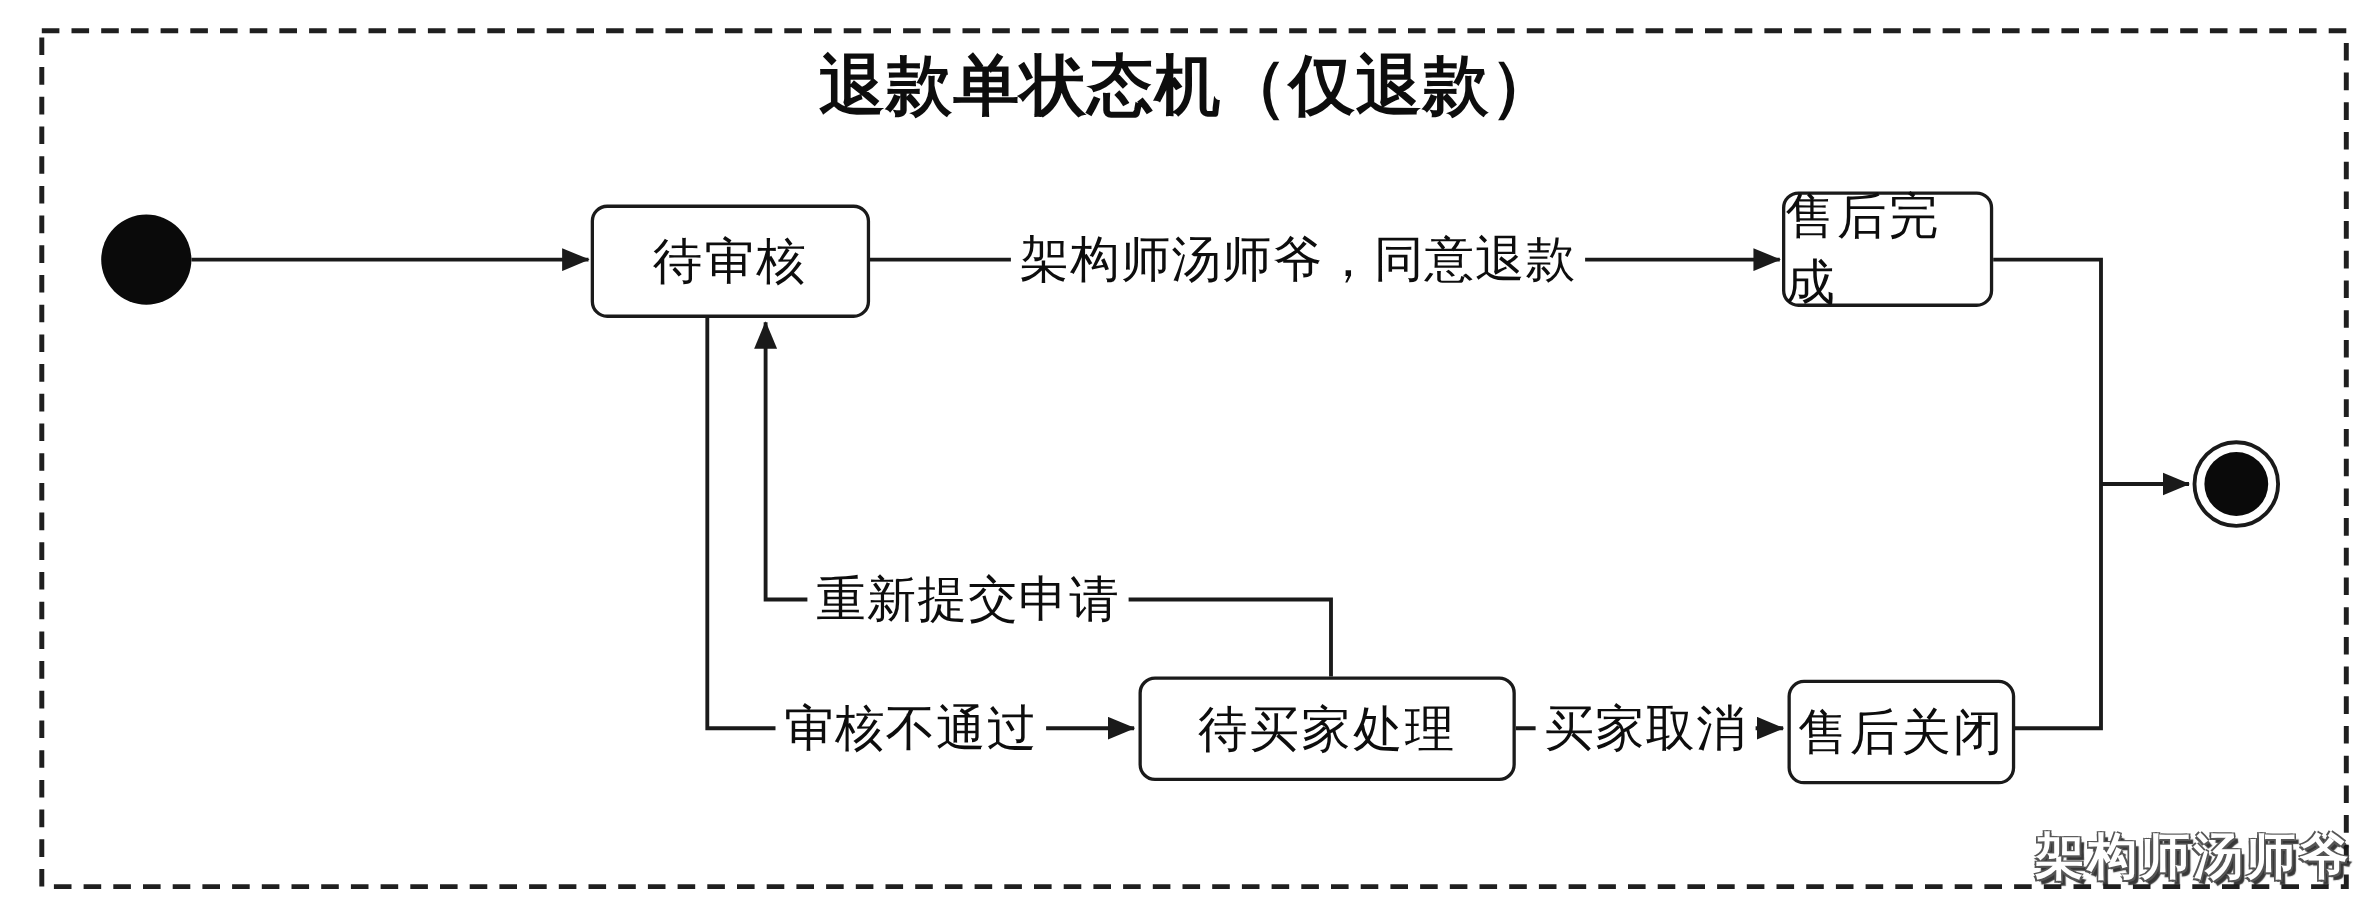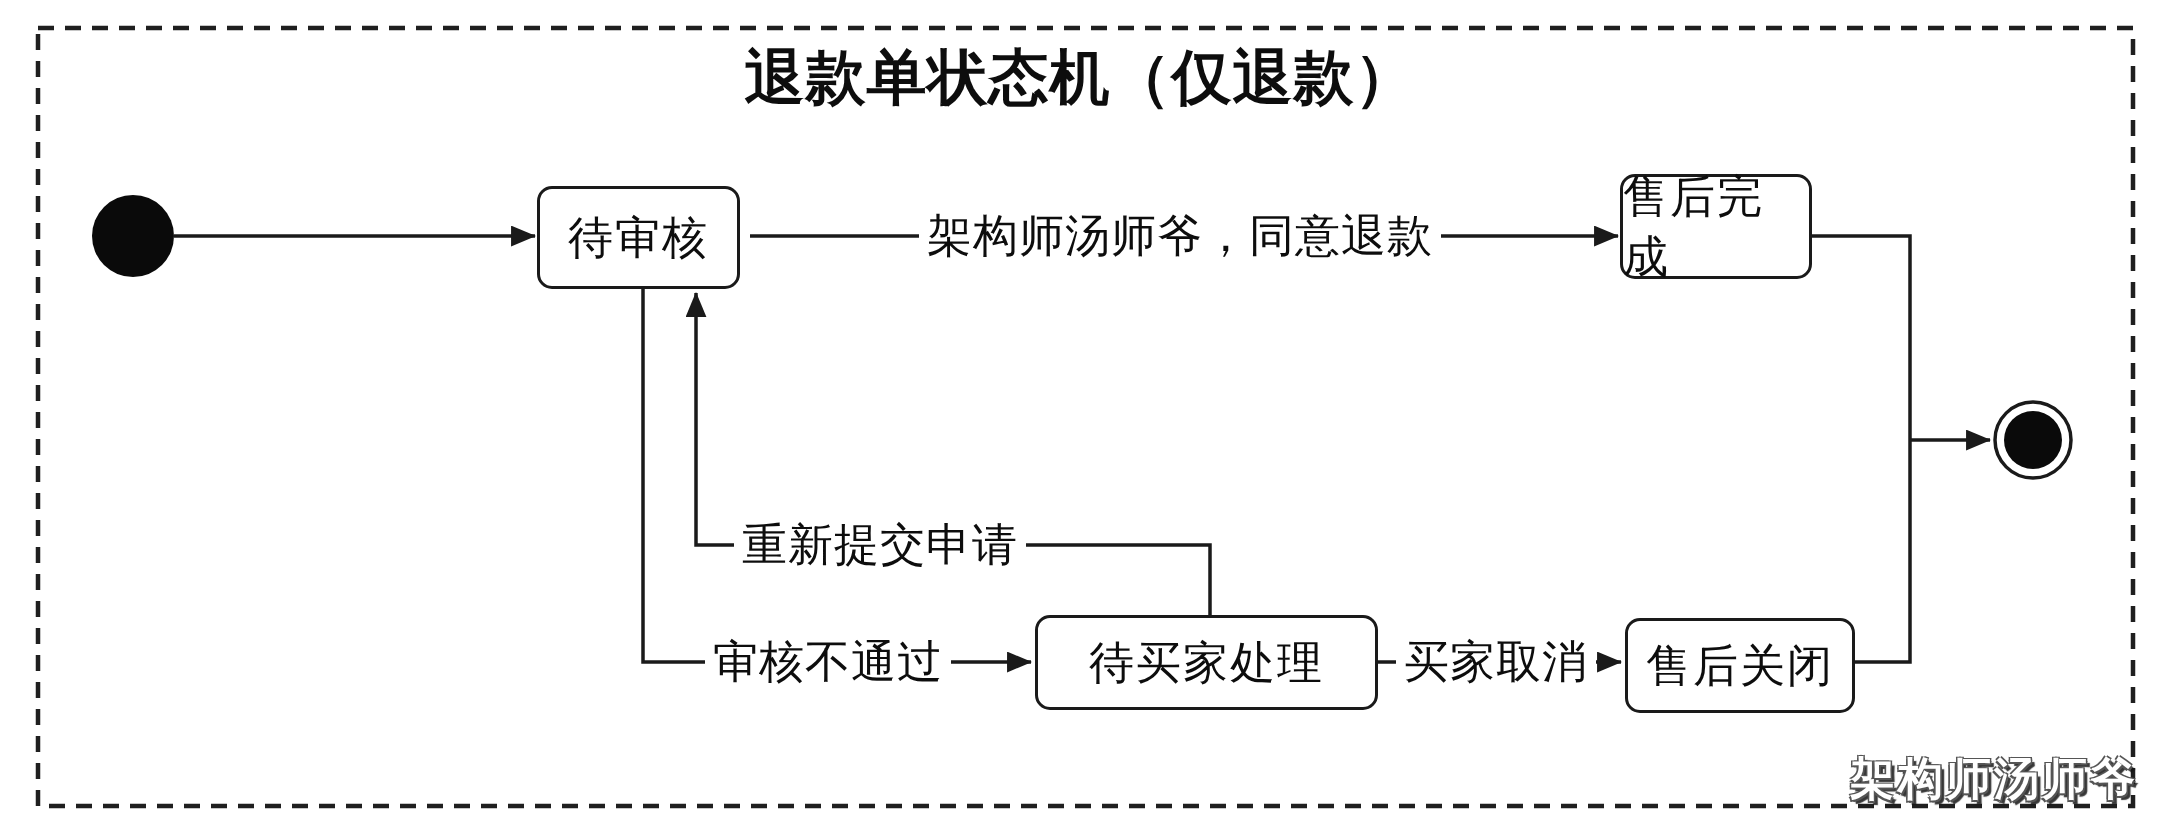--- a/index.html
+++ b/index.html
@@ -37,24 +37,24 @@
     border: 3.5px solid #1a1a1a;
     border-radius: 15px;
     background: #ffffff;
     display: flex;
     align-items: center;
     justify-content: center;
     font-size: 45px;
     color: #0d0d0d;
     letter-spacing: 2px;
   }
-  .box-pending-review   { left: 537px;  top: 186px; width: 203px; height: 103px; }
+  .box-pending-review   { left: 537px;  top: 186px; width: 254px; height: 103px; }
   .box-after-completed  { left: 1620px; top: 174px; width: 192px; height: 105px; }
   .box-pending-buyer    { left: 1035px; top: 615px; width: 343px; height: 95px;  }
-  .box-after-closed     { left: 1625px; top: 618px; width: 230px; height: 95px;  }
+  .box-after-closed     { left: 1625px; top: 618px; width: 207px; height: 95px;  }
   .edge-label {
     position: absolute;
     transform: translate(-50%, -50%);
     background: #ffffff;
     padding: 0 8px;
     font-size: 45px;
     white-space: nowrap;
     color: #0d0d0d;
     letter-spacing: 1px;
   }

